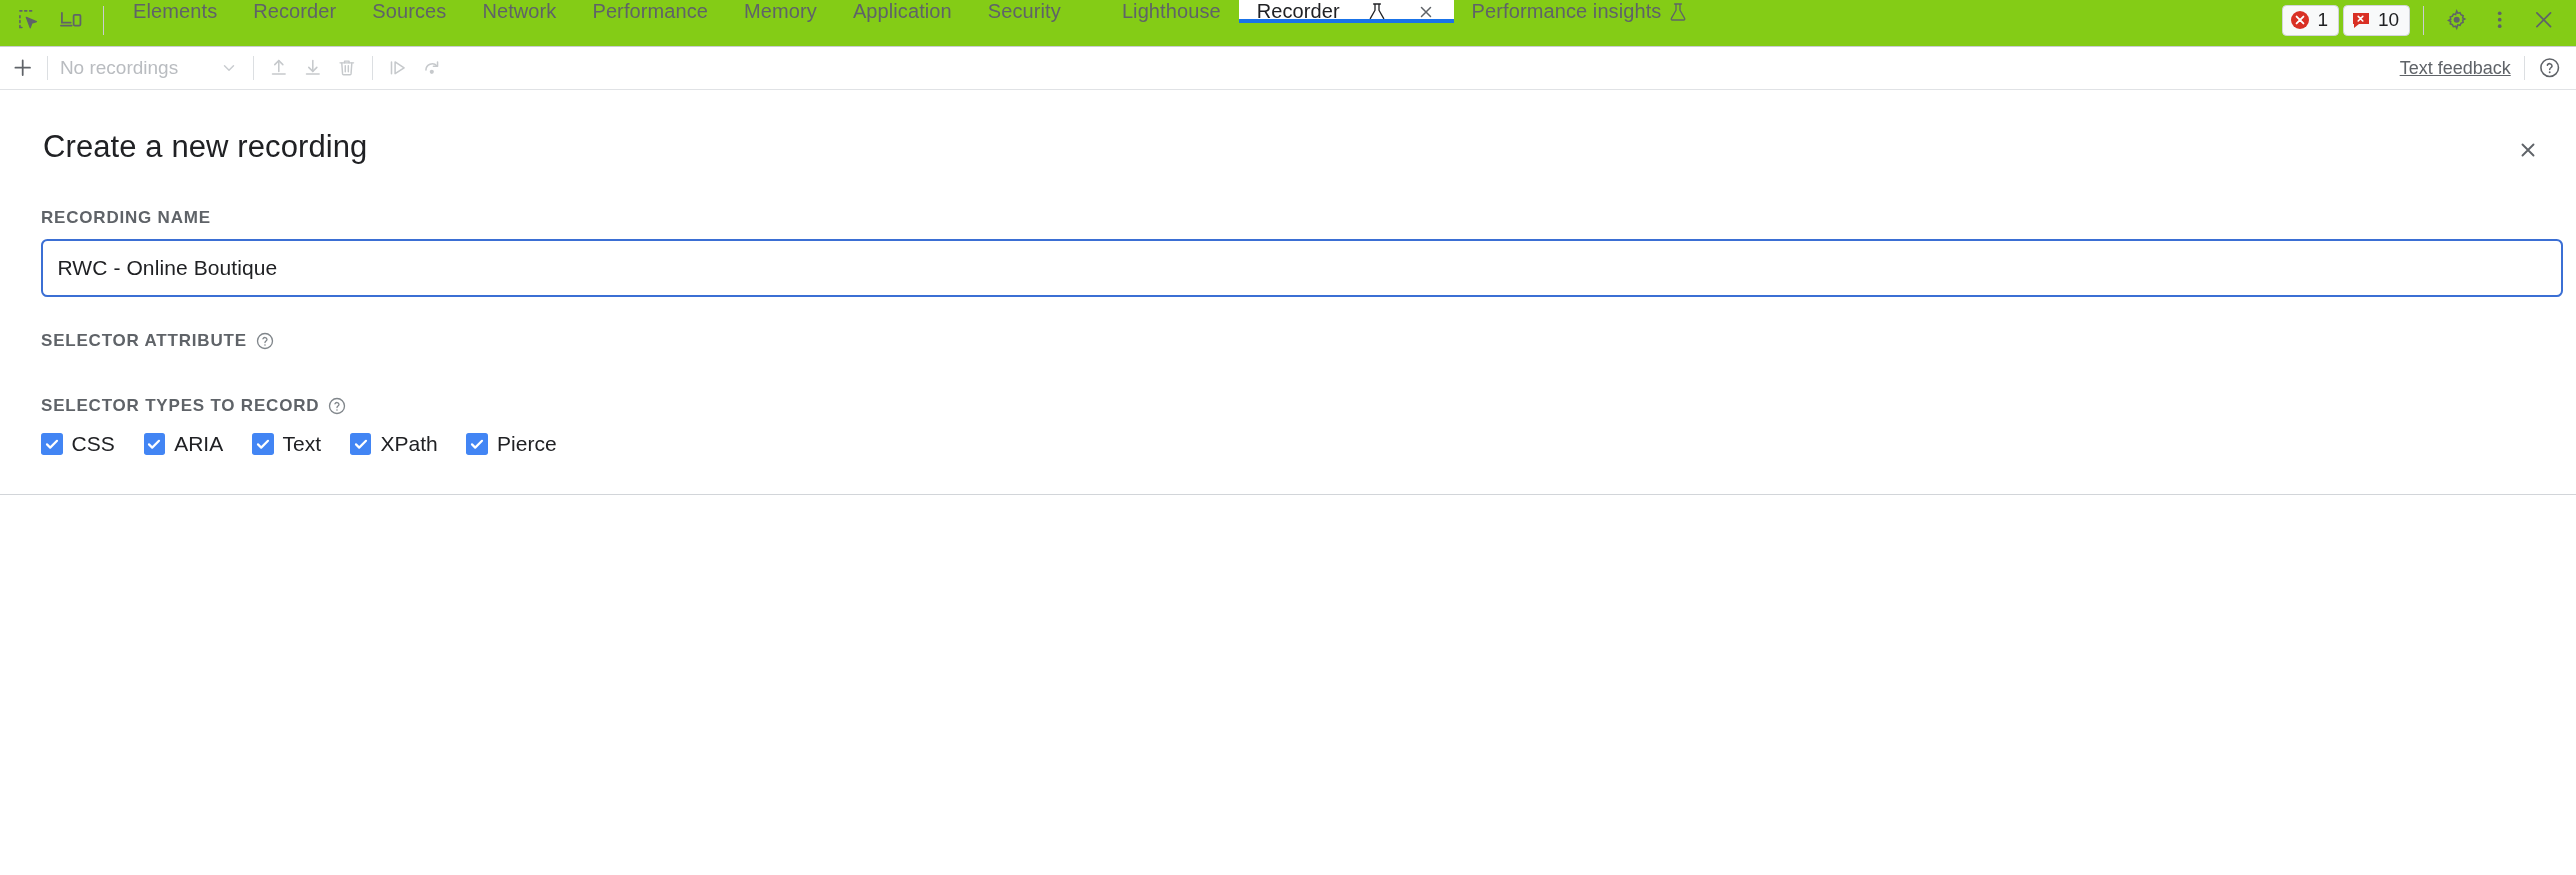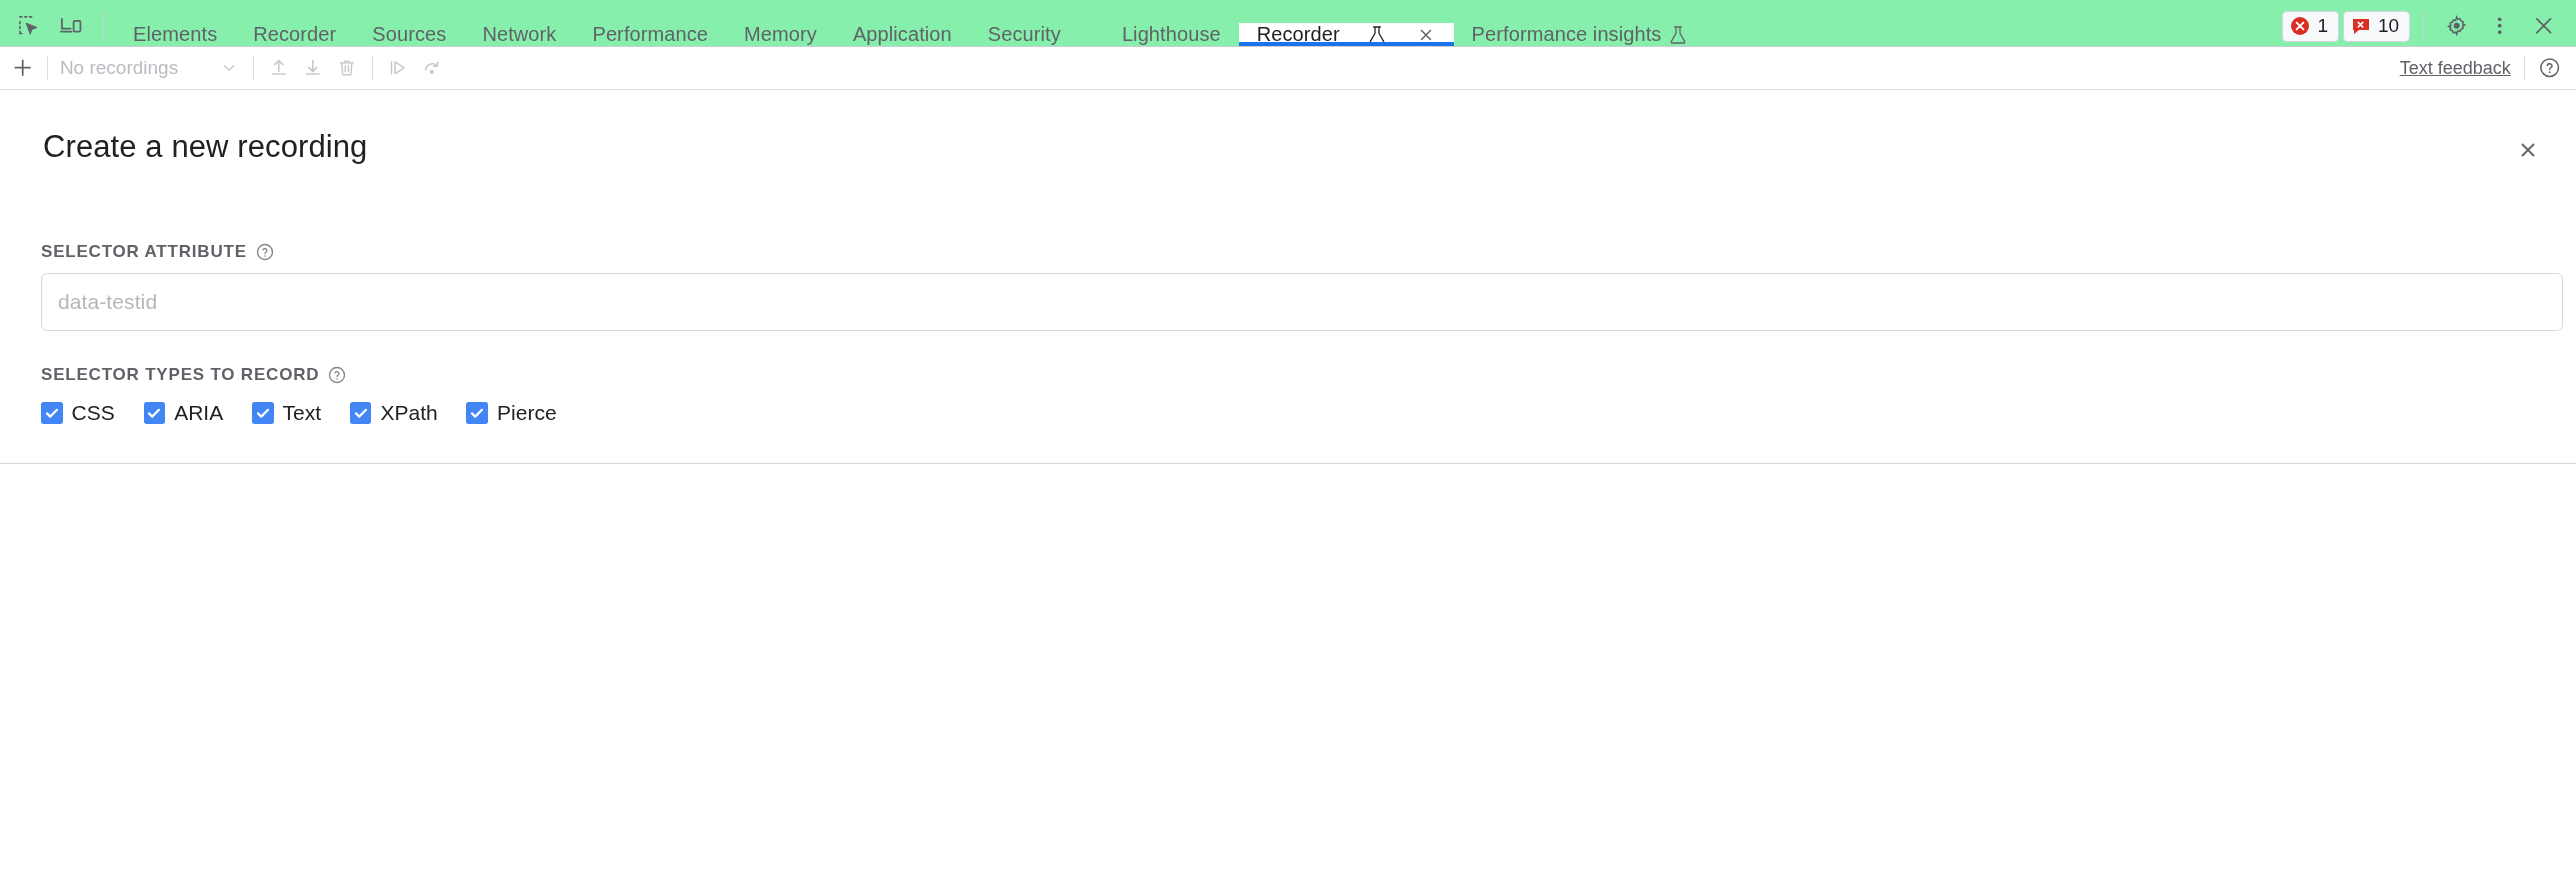--- a/index.html
+++ b/index.html
@@ -15,24 +15,24 @@
     width: 2576px; height: 875px;
     display: flex; flex-direction: column;
     overflow: hidden;
     background: #ffffff;
   }
 
   
   .tabbar {
     height: 47px;
     flex: 0 0 47px;
-    background: #86efac;
+    background: #84cc16;
     border-bottom: 0.9px solid #cacdd1;
     display: flex;
-    align-items: flex-end;
+    align-items: flex-start;
     position: relative;
   }
   .tabbar-left {
     display: flex; align-items: center;
     padding-left: 9px;
     gap: 1.8px;
   }
   .tool-btn {
     width: 40px; height: 40px;
     display: flex; align-items: center; justify-content: center;
@@ -486,36 +486,41 @@
         <svg width="20" height="20" viewBox="0 0 20 20" stroke="currentColor" stroke-width="1.9" stroke-linecap="round">
           <path d="M4.5 4.5l11 11M15.5 4.5l-11 11"></path>
         </svg>
       </div>
     </div>
 
     <div class="form">
 
       <div class="gap-1"></div>
 
+      <div class="field-block">
+        <div class="field-label">
+          <span>RECORDING NAME</span>
+        </div>
+        <div class="txt-input focused">
+          <span>RWC - Online Boutique</span>
+        </div>
+      </div>
 
       <div class="gap-2"></div>
 
       <div class="field-block">
         <div class="field-label">
           <span>SELECTOR ATTRIBUTE</span>
           <span class="help-icon">
             <svg width="20" height="20" viewBox="0 0 24 24" fill="none" stroke="currentColor" stroke-width="1.6">
               <circle cx="12" cy="12" r="9"></circle>
               <path d="M9.6 9.4a2.5 2.5 0 0 1 4.8.8c0 1.7-2.4 2-2.4 3.6" stroke-linecap="round"></path>
               <circle cx="12" cy="16.7" r="0.95" fill="currentColor" stroke="none"></circle>
             </svg>
           </span>
-        </div>
-        <div class="txt-input placeholder">
-          <span>data-testid</span>
         </div>
       </div>
 
       <div class="gap-2"></div>
 
       <div class="field-block">
         <div class="field-label">
           <span>SELECTOR TYPES TO RECORD</span>
           <span class="help-icon">
             <svg width="20" height="20" viewBox="0 0 24 24" fill="none" stroke="currentColor" stroke-width="1.6">

